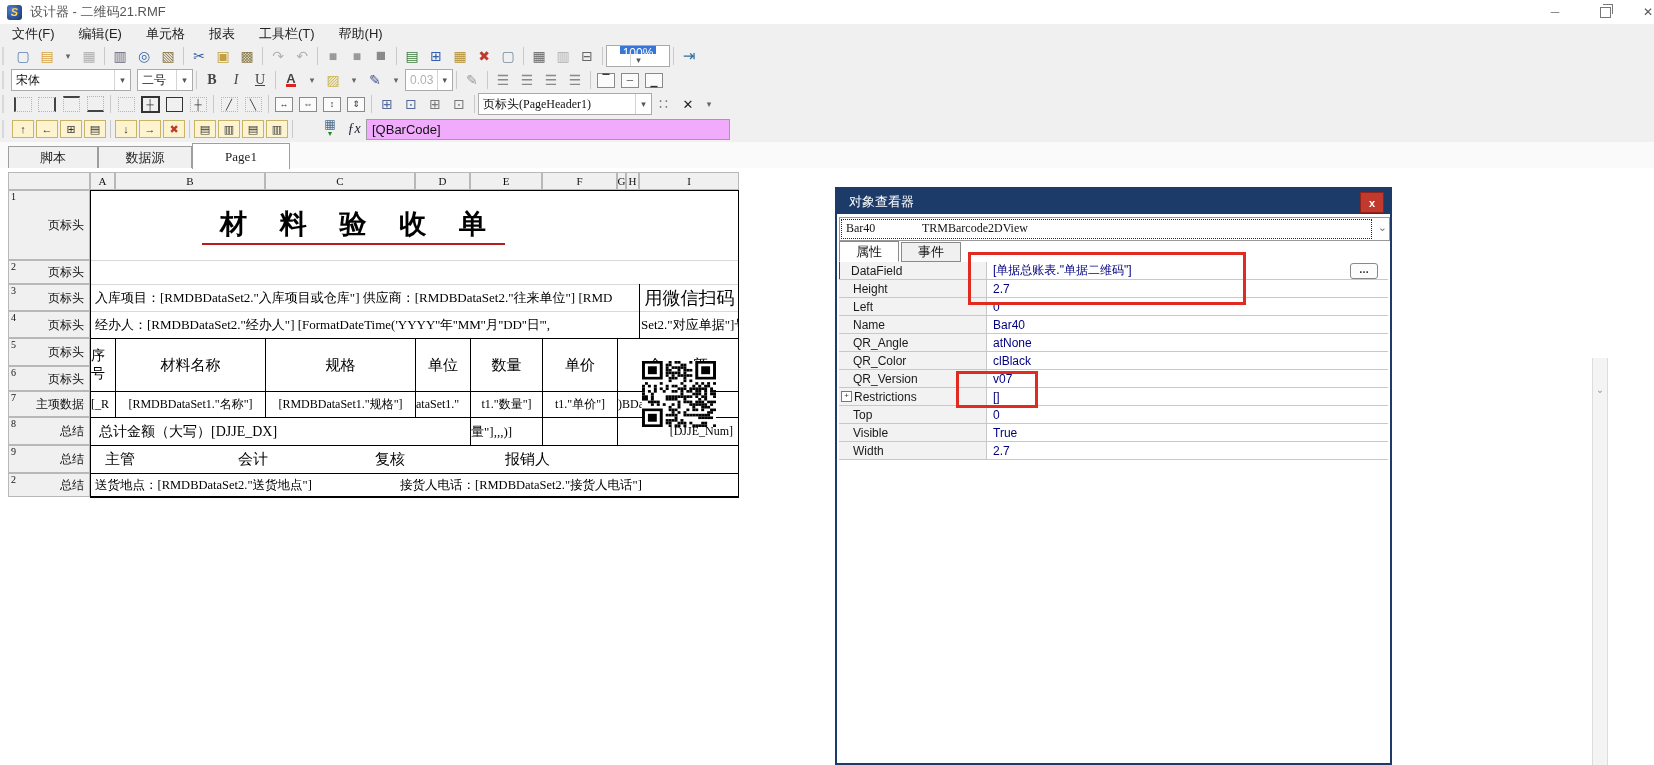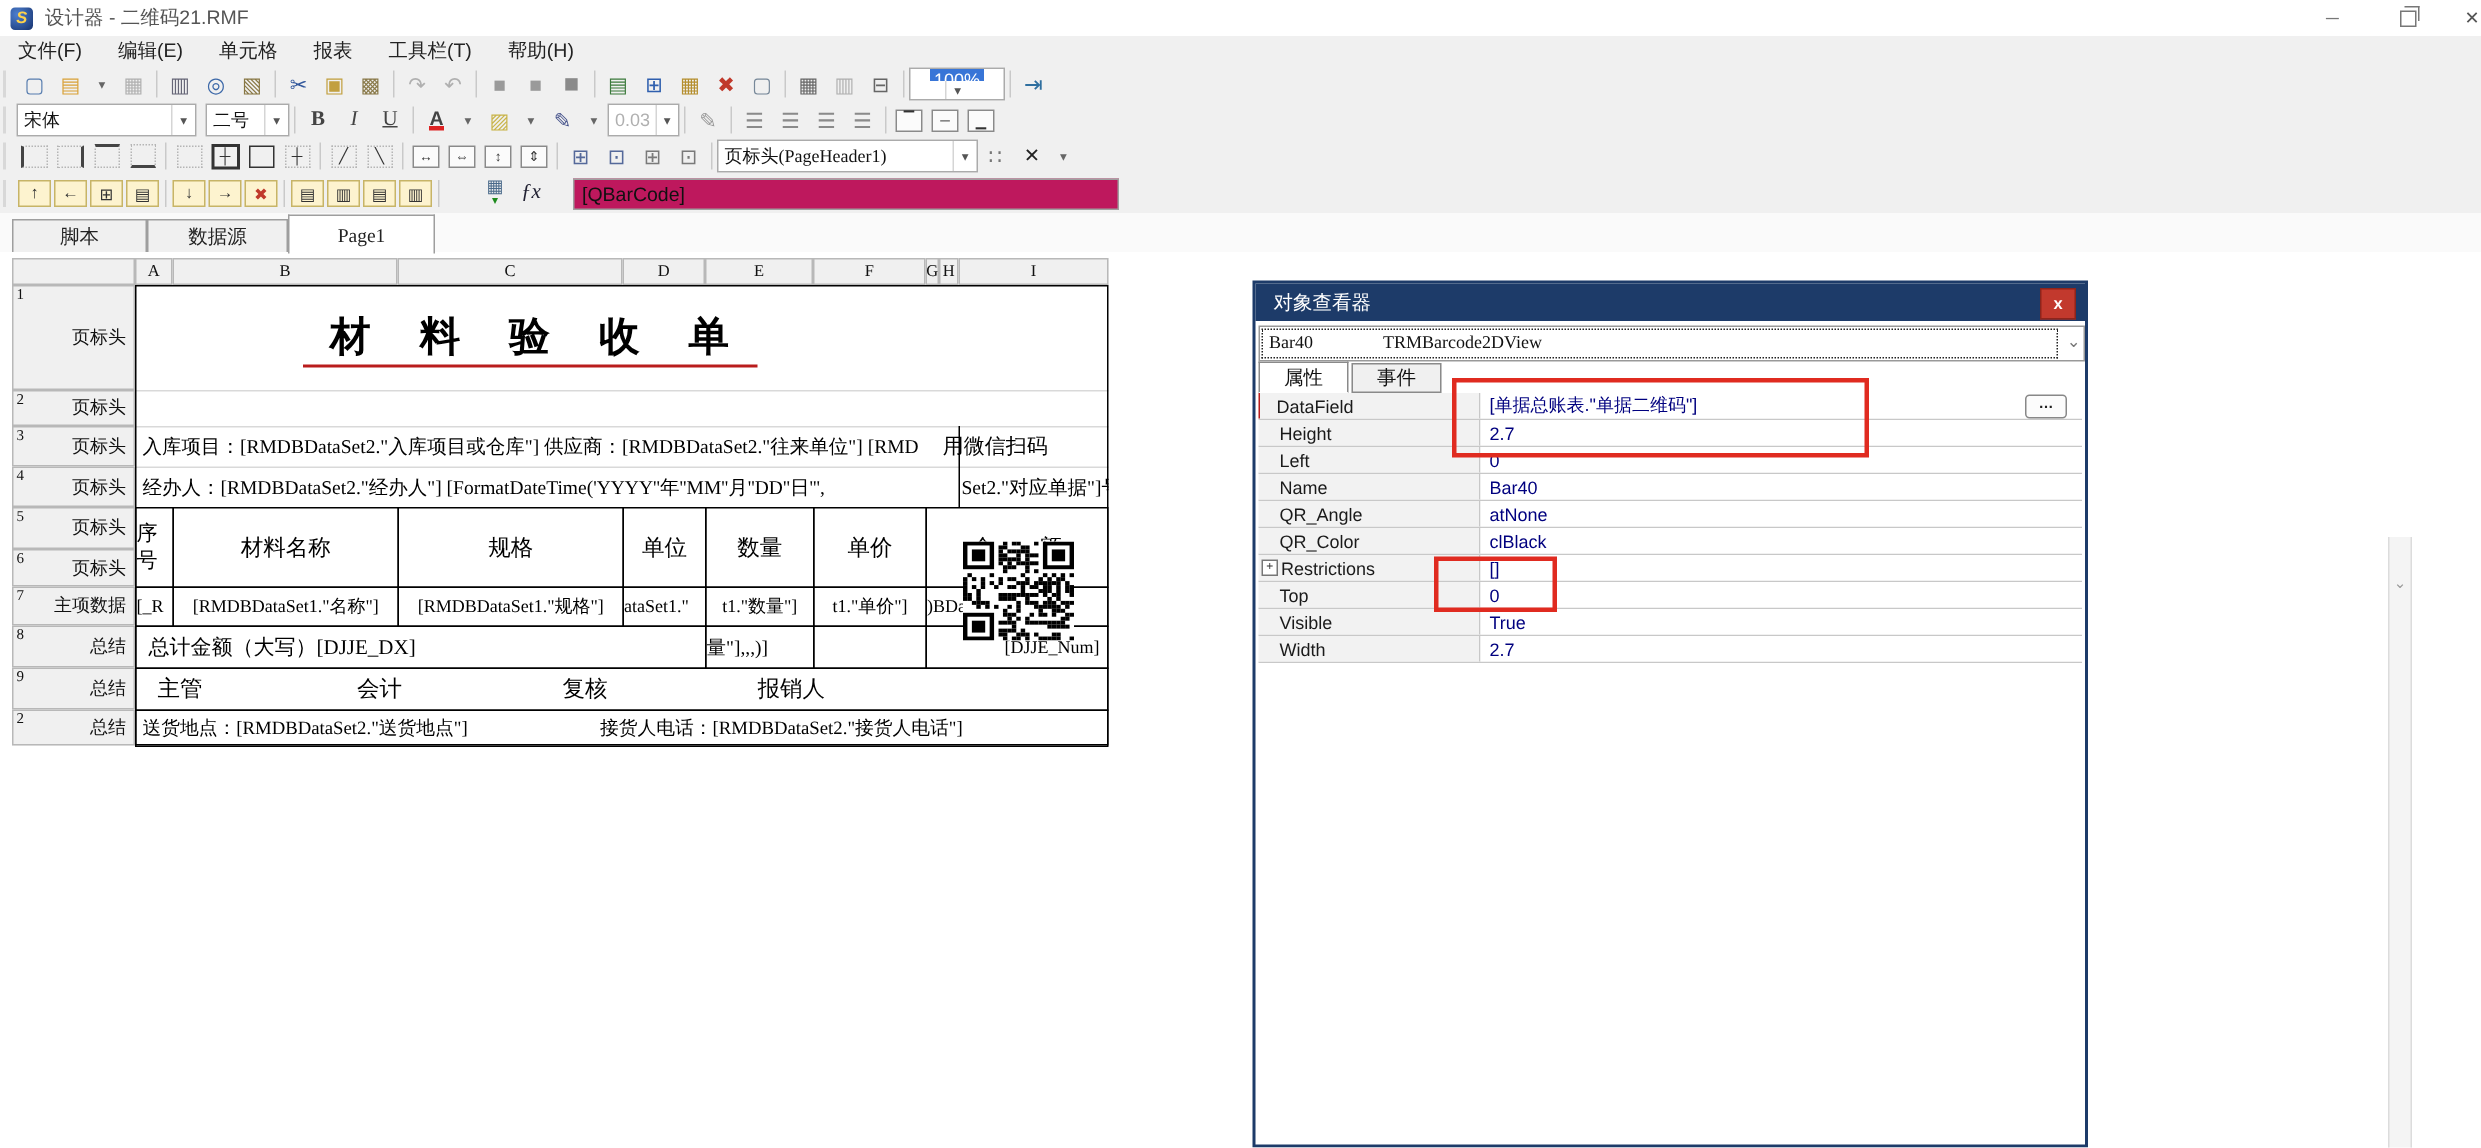--- a/index.html
+++ b/index.html
@@ -35,22 +35,22 @@
   .combo .cval{padding:0 4px;white-space:nowrap;overflow:hidden;}
   .combo .carr{width:15px;height:100%;border-left:1px solid #d5d5d5;display:flex;align-items:center;justify-content:center;font-size:9px;color:#555;}
   .disabled{color:#b0b0b0 !important;}
   .hl-sel{background:#3875d7;color:#fff;padding:0 3px;}
   .yicon{width:20px;height:16px;background:#fdf3cf;border:1px solid #c7b467;display:flex;align-items:center;justify-content:center;font-size:11px;color:#333;}
   .bicon{width:15px;height:13px;border:1px dotted #b5b5b5;display:flex;align-items:center;justify-content:center;font-size:10px;color:#333;}
   .bicon.bl{border-left:2px solid #444;} .bicon.br{border-right:2px solid #444;}
   .bicon.bt{border-top:2px solid #444;} .bicon.bb{border-bottom:2px solid #444;}
   .bicon.ball{border:2px solid #333;} .bicon.bout{border:1.5px solid #333;}
   .vbox{width:16px;height:13px;border:1px solid #8a8a8a;display:flex;align-items:center;justify-content:center;font-size:9px;color:#333;background:#fbfbfb;}
-  .fx-input{height:19px;background:#be185d;border:1px solid #9f9f9f;display:flex;align-items:center;padding:0 5px;
-     font-size:13px;width:352px;font-family:"Liberation Sans","DejaVu Sans",sans-serif;margin-left:16px;}
+  .fx-input{height:19px;background:#f0abfc;border:1px solid #9f9f9f;display:flex;align-items:center;padding:0 5px;
+     font-size:13px;width:352px;font-family:"Liberation Sans","DejaVu Sans",sans-serif;}
   .a-color{border-bottom:3px solid #d22; line-height:11px;font-weight:bold;font-size:13px;}
 
   
   .tabstrip{position:absolute;left:0;top:142px;width:100%;height:26px;background:#fafafa;border-bottom:1px solid #b5b5b5;}
   .dtab{position:absolute;top:4px;height:21px;background:#f0f0f0;border:1px solid #9e9e9e;border-bottom:none;
      display:flex;align-items:center;justify-content:center;font-size:13px;color:#222;}
   .dtab.active{top:1px;height:25px;background:#fff;z-index:2;font-family:"Liberation Serif","DejaVu Serif",serif;}
 
   
   .design{position:absolute;left:0;top:168px;width:1654px;height:597px;background:#fff;}
@@ -603,21 +603,21 @@
           <rect x="46.08" y="0" width="17.92" height="17.92" fill="#000"></rect>
           <rect x="48.64" y="2.56" width="12.8" height="12.8" fill="#fff"></rect>
           <rect x="51.2" y="5.12" width="7.68" height="7.68" fill="#000"></rect>
           <rect x="0" y="46.08" width="17.92" height="17.92" fill="#000"></rect>
           <rect x="2.56" y="48.64" width="12.8" height="12.8" fill="#fff"></rect>
           <rect x="5.12" y="51.2" width="7.68" height="7.68" fill="#000"></rect>
         </svg></div>
 
     <div class="freecell rep" style="left:91px;top:116px;width:546px;height:27px;font-size:13px;padding-left:4px;">入库项目：[RMDBDataSet2."入库项目或仓库"]  供应商：[RMDBDataSet2."往来单位"]   [RMD</div>
     <div class="blackline" style="left:639px;top:116px;width:1px;height:54px;"></div>
-    <div class="freecell rep" style="left:614px;top:116px;width:99px;height:27px;justify-content:center;font-size:14px;">用微信扫码</div>
+    <div class="freecell rep" style="left:640px;top:116px;width:99px;height:27px;justify-content:center;font-size:18px;">用微信扫码</div>
 
     <div class="freecell rep" style="left:91px;top:143px;width:546px;height:27px;font-size:13px;padding-left:4px;">经办人：[RMDBDataSet2."经办人"]   [FormatDateTime('YYYY''年''MM''月''DD''日''',</div>
     <div class="freecell rep" style="left:641px;top:143px;width:98px;height:27px;font-size:13px;">Set2."对应单据"]号</div>
 
     <div class="cellbox rep" style="left:90px;top:170px;width:26px;height:54px;font-size:14px;">序号</div>
     <div class="cellbox rep" style="left:115px;top:170px;width:151px;height:54px;font-size:15px;">材料名称</div>
     <div class="cellbox rep" style="left:265px;top:170px;width:151px;height:54px;font-size:15px;">规格</div>
     <div class="cellbox rep" style="left:415px;top:170px;width:56px;height:54px;font-size:15px;">单位</div>
     <div class="cellbox rep" style="left:470px;top:170px;width:73px;height:54px;font-size:15px;">数量</div>
     <div class="cellbox rep" style="left:542px;top:170px;width:76px;height:54px;font-size:15px;">单价</div>
@@ -687,20 +687,24 @@
       </div>
       <div class="prow">
         <div class="pname">QR_Angle</div>
         <div class="pval">atNone</div>
       </div>
       <div class="prow">
         <div class="pname">QR_Color</div>
         <div class="pval">clBlack</div>
       </div>
       <div class="prow">
+        <div class="pname">QR_Version</div>
+        <div class="pval">v07</div>
+      </div>
+      <div class="prow">
         <div class="pname with-exp">
             <span class="expander">+</span>
             <span>Restrictions</span>
           </div>
         <div class="pval">[]</div>
       </div>
       <div class="prow">
         <div class="pname">Top</div>
         <div class="pval">0</div>
       </div>

